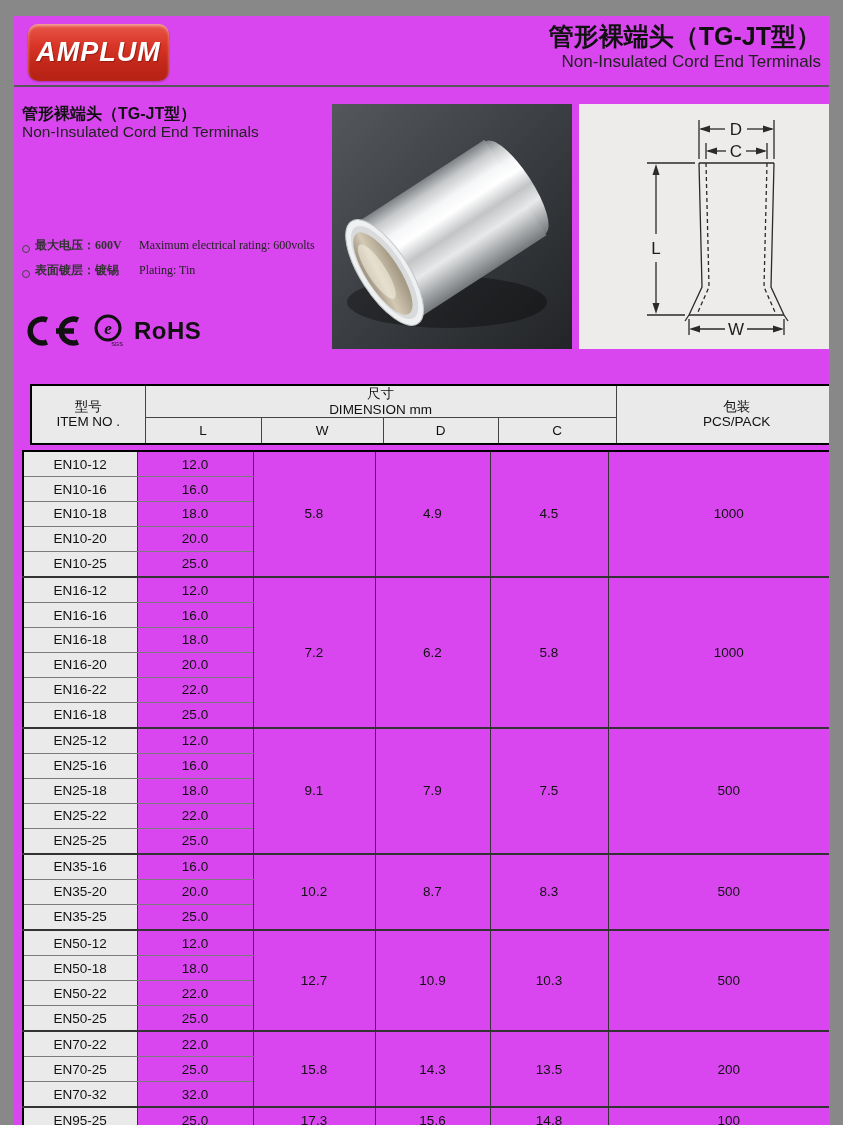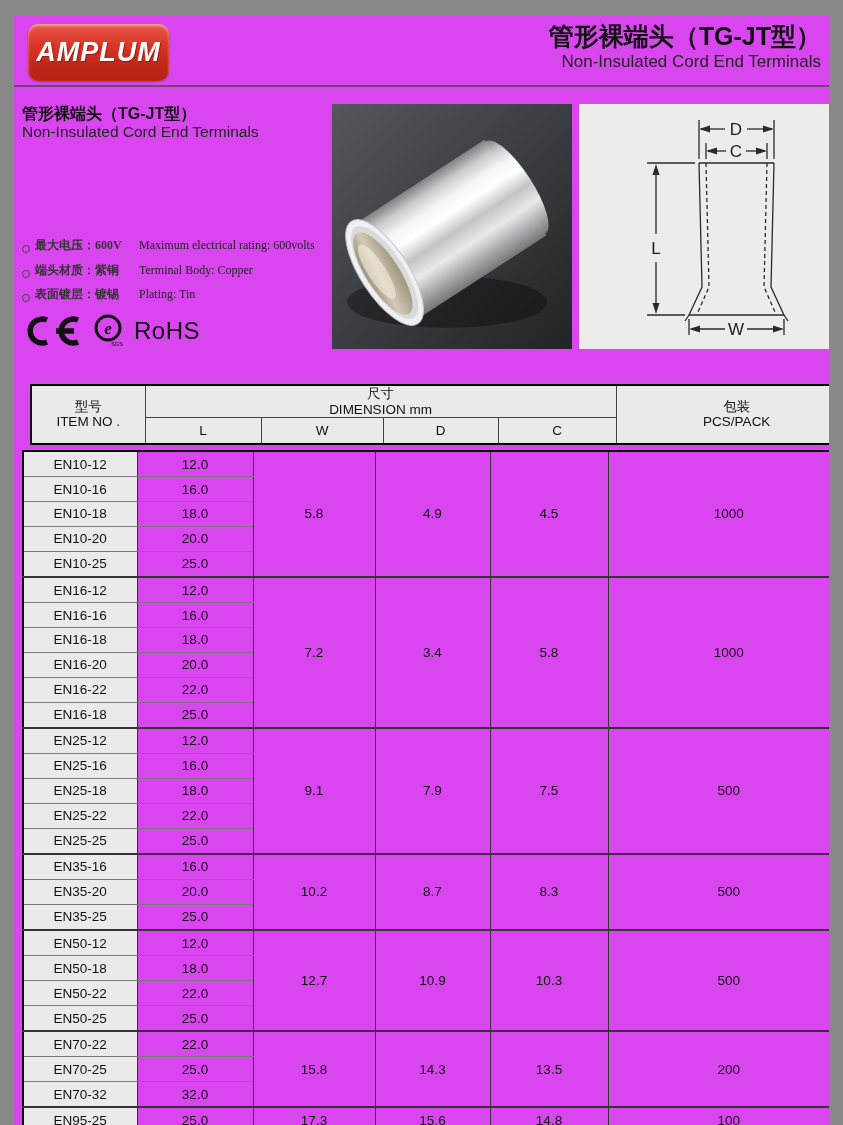--- a/index.html
+++ b/index.html
@@ -26,21 +26,21 @@
   
   .sec-title-zh{position:absolute;left:8px;top:88px;font-size:16px;font-weight:bold;color:#111;}
   .sec-title-en{position:absolute;left:8px;top:107px;font-size:15.5px;color:#222;}
   .specs{position:absolute;left:8px;top:221px;width:305px;font-family:Liberation Serif, serif;}
   .spec-row{display:flex;align-items:baseline;height:24.5px;font-size:12px;color:#222;}
   .spec-bullet{width:6px;height:6px;border:1.5px solid #444;border-radius:50%;flex:0 0 auto;
     align-self:center;margin-right:5px;}
   .spec-zh{width:104px;flex:0 0 auto;font-weight:bold;color:#333;}
   .spec-en{color:#222;}
   .certs{position:absolute;left:8px;top:297px;display:flex;align-items:center;gap:9px;}
-  .rohs{font-size:24px;font-weight:normal;color:#111;letter-spacing:.5px;}
+  .rohs{font-size:24px;font-weight:bold;color:#111;letter-spacing:.5px;}
   
   .photo{position:absolute;left:318px;top:88px;width:240px;height:245px;}
   
   .drawing{position:absolute;left:565px;top:88px;width:270px;height:245px;background:#edecea;}
   
   .tbl{border-collapse:collapse;table-layout:fixed;width:827px;}
   .tbl td{text-align:center;vertical-align:middle;font-size:13.5px;color:#111;padding:0;}
   .spec-head{position:absolute;left:16px;top:368px;height:60px;border:2px solid #000;background:#eaeaea;}
   .spec-head td{border:1px solid #444;line-height:1.15;}
   .spec-head .two-line div{line-height:1.15;}
@@ -67,25 +67,20 @@
   <div class="hdr-rule"></div>
 
   <div class="sec-title-zh">管形裸端头（TG-JT型）</div>
   <div class="sec-title-en">Non-Insulated Cord End Terminals</div>
 
   <div class="specs">
     <div class="spec-row">
       <span class="spec-bullet"></span>
       <span class="spec-zh">最大电压：600V</span>
       <span class="spec-en">Maximum electrical rating: 600volts</span>
-    </div>
-    <div class="spec-row">
-      <span class="spec-bullet"></span>
-      <span class="spec-zh">端头材质：紫铜</span>
-      <span class="spec-en">Terminal Body: Copper</span>
     </div>
     <div class="spec-row">
       <span class="spec-bullet"></span>
       <span class="spec-zh">表面镀层：镀锡</span>
       <span class="spec-en">Plating: Tin</span>
     </div>
   </div>
 
   <div class="certs">
     <svg width="62" height="32" viewBox="0 0 62 32">
@@ -251,21 +246,21 @@
           <td>20.0</td>
         </tr>
         <tr>
           <td class="item-cell">EN10-25</td>
           <td>25.0</td>
         </tr>
         <tr class="gs">
           <td class="item-cell">EN16-12</td>
           <td>12.0</td>
           <td rowspan="6">7.2</td>
-          <td rowspan="6">3.4</td>
+          <td rowspan="6">6.2</td>
           <td rowspan="6">5.8</td>
           <td rowspan="6">1000</td>
         </tr>
         <tr>
           <td class="item-cell">EN16-16</td>
           <td>16.0</td>
         </tr>
         <tr>
           <td class="item-cell">EN16-18</td>
           <td>18.0</td>

